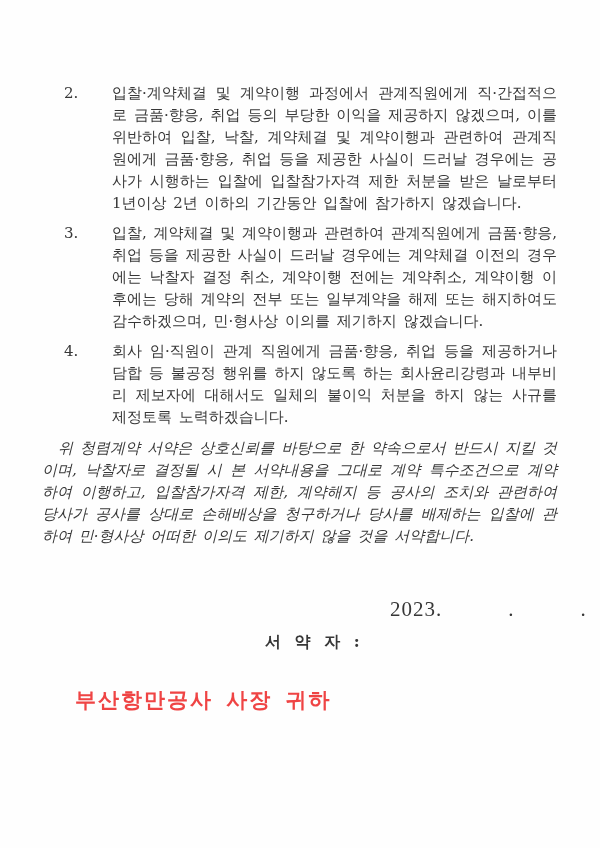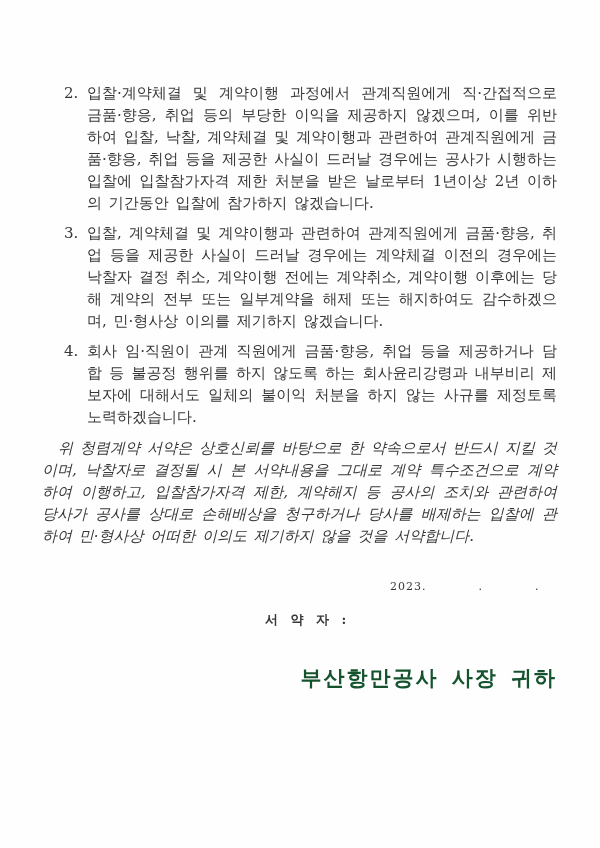--- a/index.html
+++ b/index.html
@@ -31,50 +31,51 @@
     padding-left: 22px;
     margin-bottom: 8px;
   }
   .item-number {
     flex: none;
     width: 23px;
   }
   .item-text {
     flex: 1;
     text-align: justify;
+    margin-left: 25px;
   }
   .closing-paragraph {
     margin-top: 9px;
     text-align: justify;
     text-indent: 16px;
     font-style: italic;
   }
   .date-line {
-    margin-top: 29px;
+    margin-top: 51px;
     padding-left: 348px;
     white-space: pre;
-    font-size: 11px;
+    font-size: 21px;
     letter-spacing: 1px;
+    font-family: Liberation Serif, serif;
   }
   .signer-line {
     margin-top: 11px;
     padding-left: 223px;
     font-weight: bold;
     letter-spacing: 3px;
-    font-size: 13px;
+    font-size: 16px;
   }
   .addressee-line {
     margin-top: 36px;
     padding-left: 33px;
     font-weight: bold;
     font-size: 21px;
     letter-spacing: 2px;
-    color: #14532d;
+    color: #ef4444;
     word-spacing: 4px;
-    text-align: right;
   }
 </style>
 </head>
 <body>
 
 <div class="page">
   <div class="content">
 
     <div class="pledge-item">
       <span class="item-number">2.</span>

